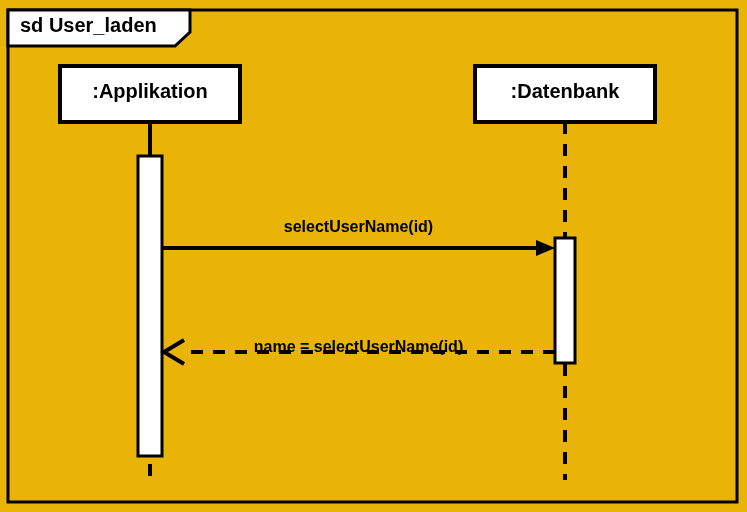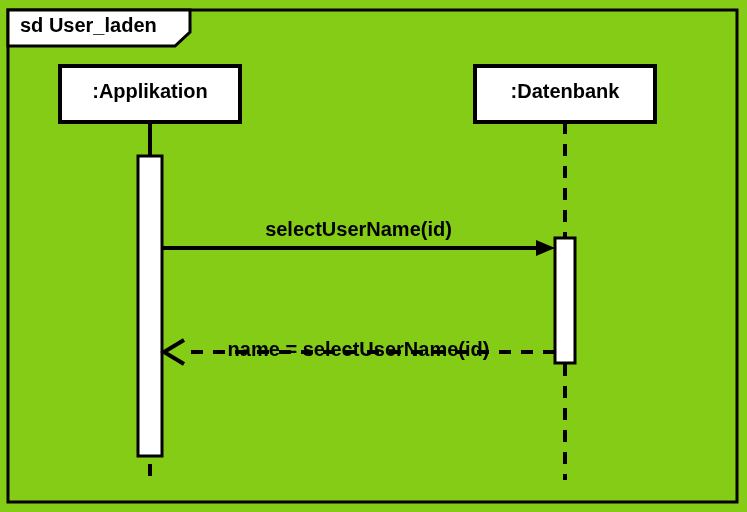--- a/index.html
+++ b/index.html
@@ -5,32 +5,32 @@
   html, body {
     margin: 0;
     padding: 0;
     background: #fff;
     font-family: "Segoe UI", "Helvetica Neue", Arial, sans-serif;
   }
   .stage {
     position: relative;
     width: 747px;
     height: 512px;
-    background: #84cc16;
+    background: #eab308;
   }
   svg { display: block; }
   .label {
     position: absolute;
     font-weight: 600;
     color: #000;
     white-space: nowrap;
   }
   .title-label { font-size: 20px; font-weight: 700; }
   .participant-label { font-size: 20px; font-weight: 700; text-align: center; }
-  .message-label { font-size: 20px; font-weight: 600; text-align: center; }
+  .message-label { font-size: 16px; font-weight: 600; text-align: center; }
 </style>
 </head>
 <body>
 
 <div class="stage">
 
   <svg width="747" height="512" viewBox="0 0 747 512">
 
     <rect x="8" y="10" width="729" height="492" fill="none" stroke="#000" stroke-width="3"></rect>
 

